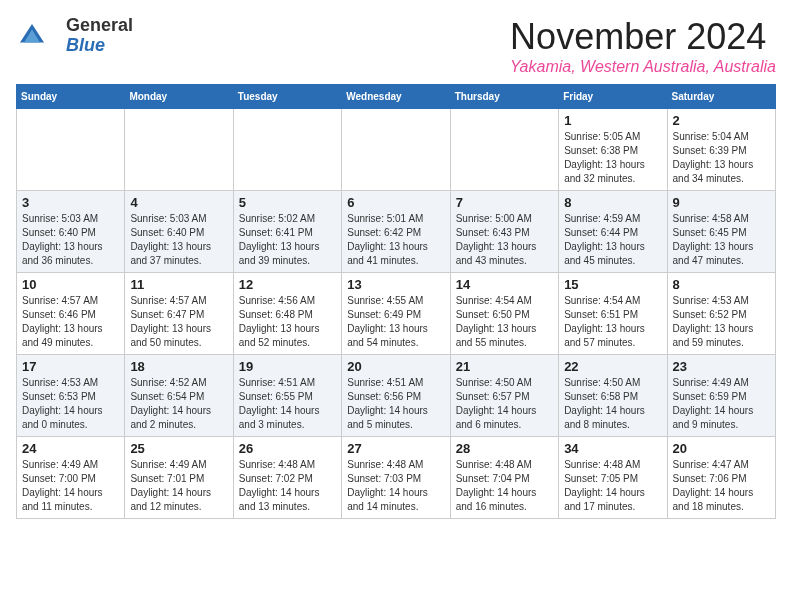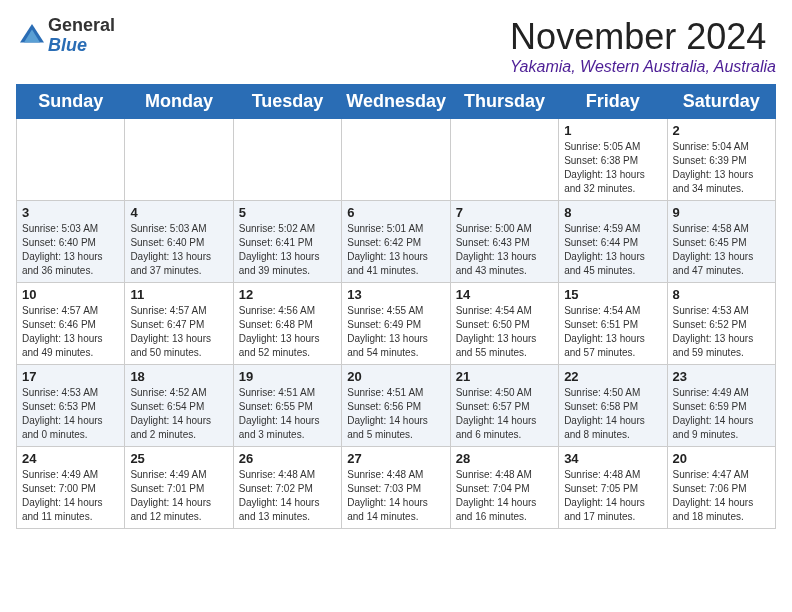--- a/index.html
+++ b/index.html
@@ -12,21 +12,21 @@
     }
     .header {
       display: flex;
       justify-content: space-between;
       align-items: flex-start;
       margin-bottom: 8px;
     }
     .logo {
       display: flex;
       align-items: center;
-      gap: 0;
+      gap: 18px;
     }
     .logo-text {
       display: flex;
       flex-direction: column;
       line-height: 1.1;
     }
     .logo-general {
       font-size: 18px;
       font-weight: bold;
       color: #333;
@@ -44,34 +44,34 @@
     .title-block {
       text-align: left;
     }
     .month-title {
       font-size: 36px;
       font-weight: normal;
       color: #222;
     }
     .location {
       font-size: 16px;
-      color: #4c1d95;
+      color: #ec4899;
       font-style: italic;
     }
     table {
       width: 100%;
       border-collapse: collapse;
       table-layout: fixed;
     }
     th {
       background-color: #2a6db5;
       color: #fff;
-      font-size: 18px;
+      font-size: 10px;
       padding: 6px 4px;
-      text-align: center;
+      text-align: left;
       border: 1px solid #2a6db5;
     }
     td {
       border: 1px solid #ccc;
       vertical-align: top;
       padding: 4px 5px;
       font-size: 11px;
       color: #333;
       height: 80px;
     }

